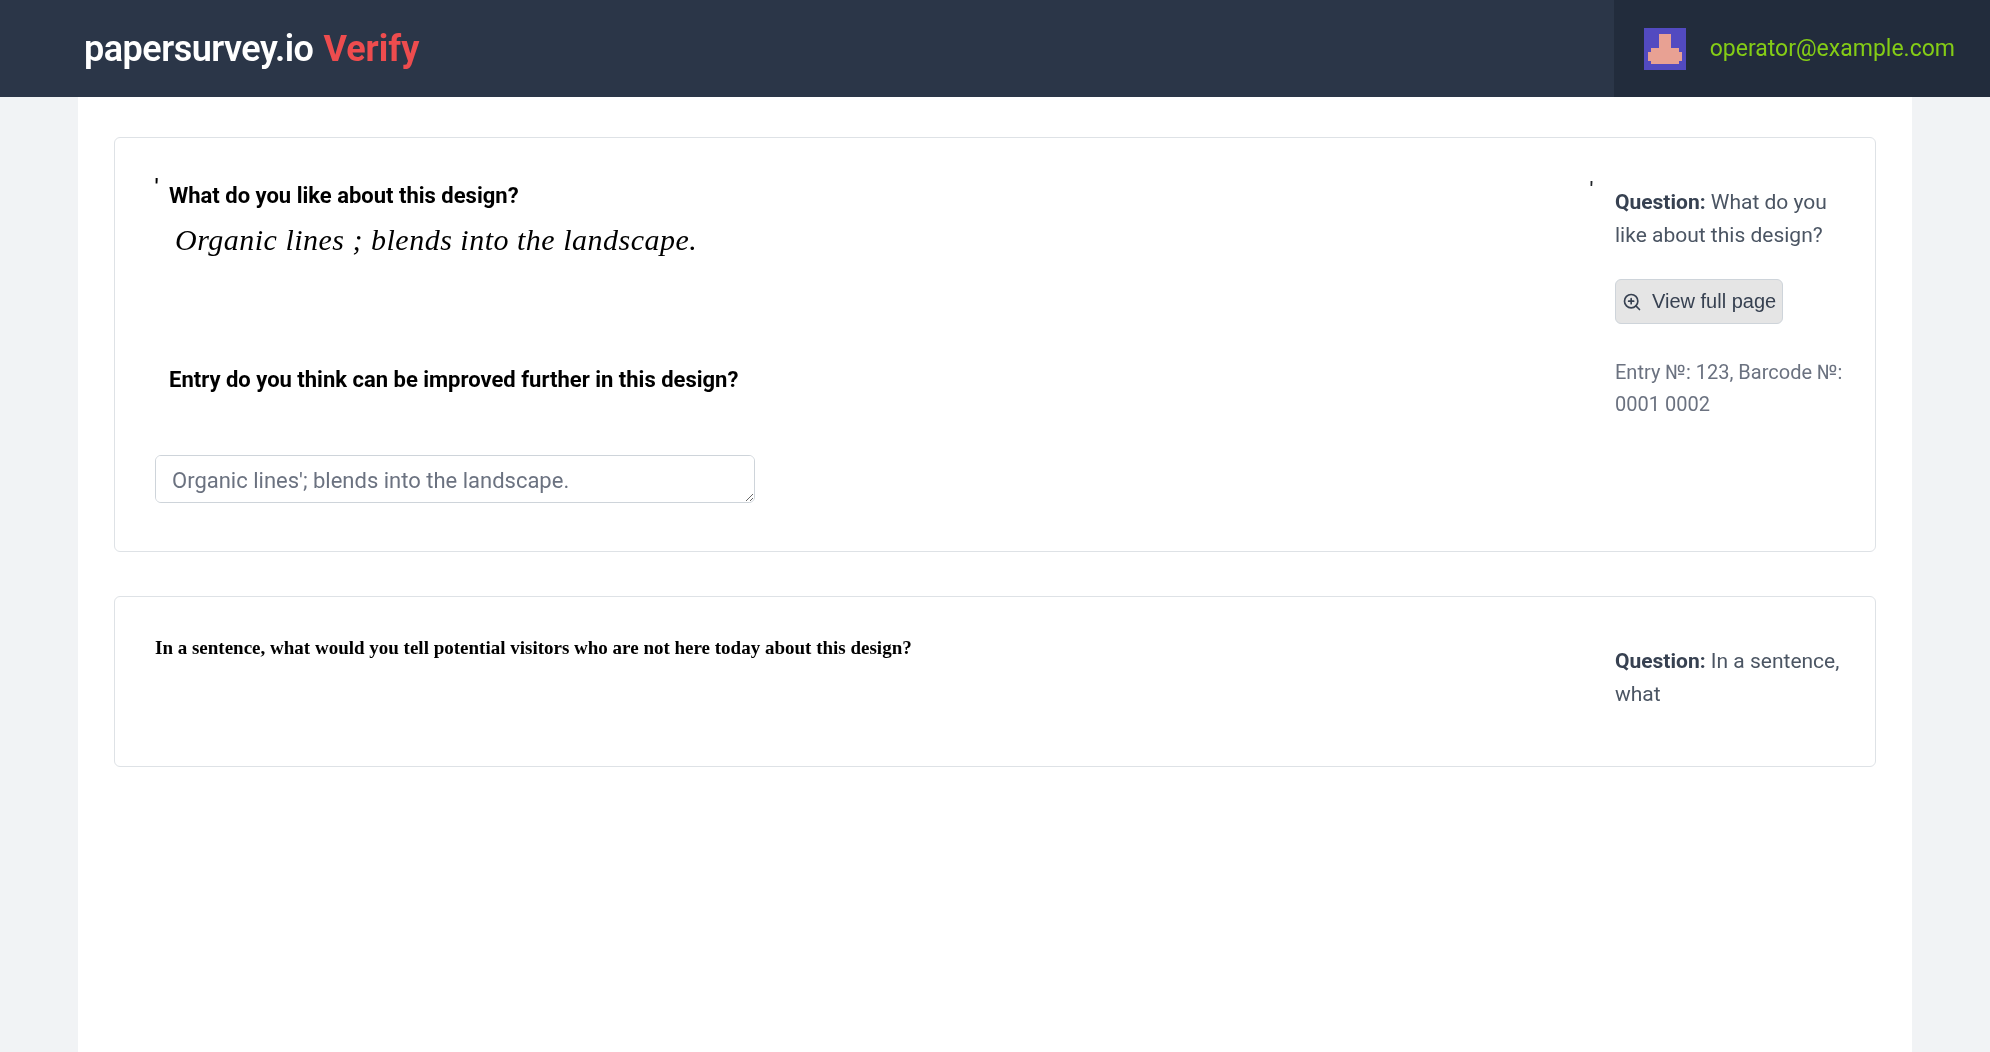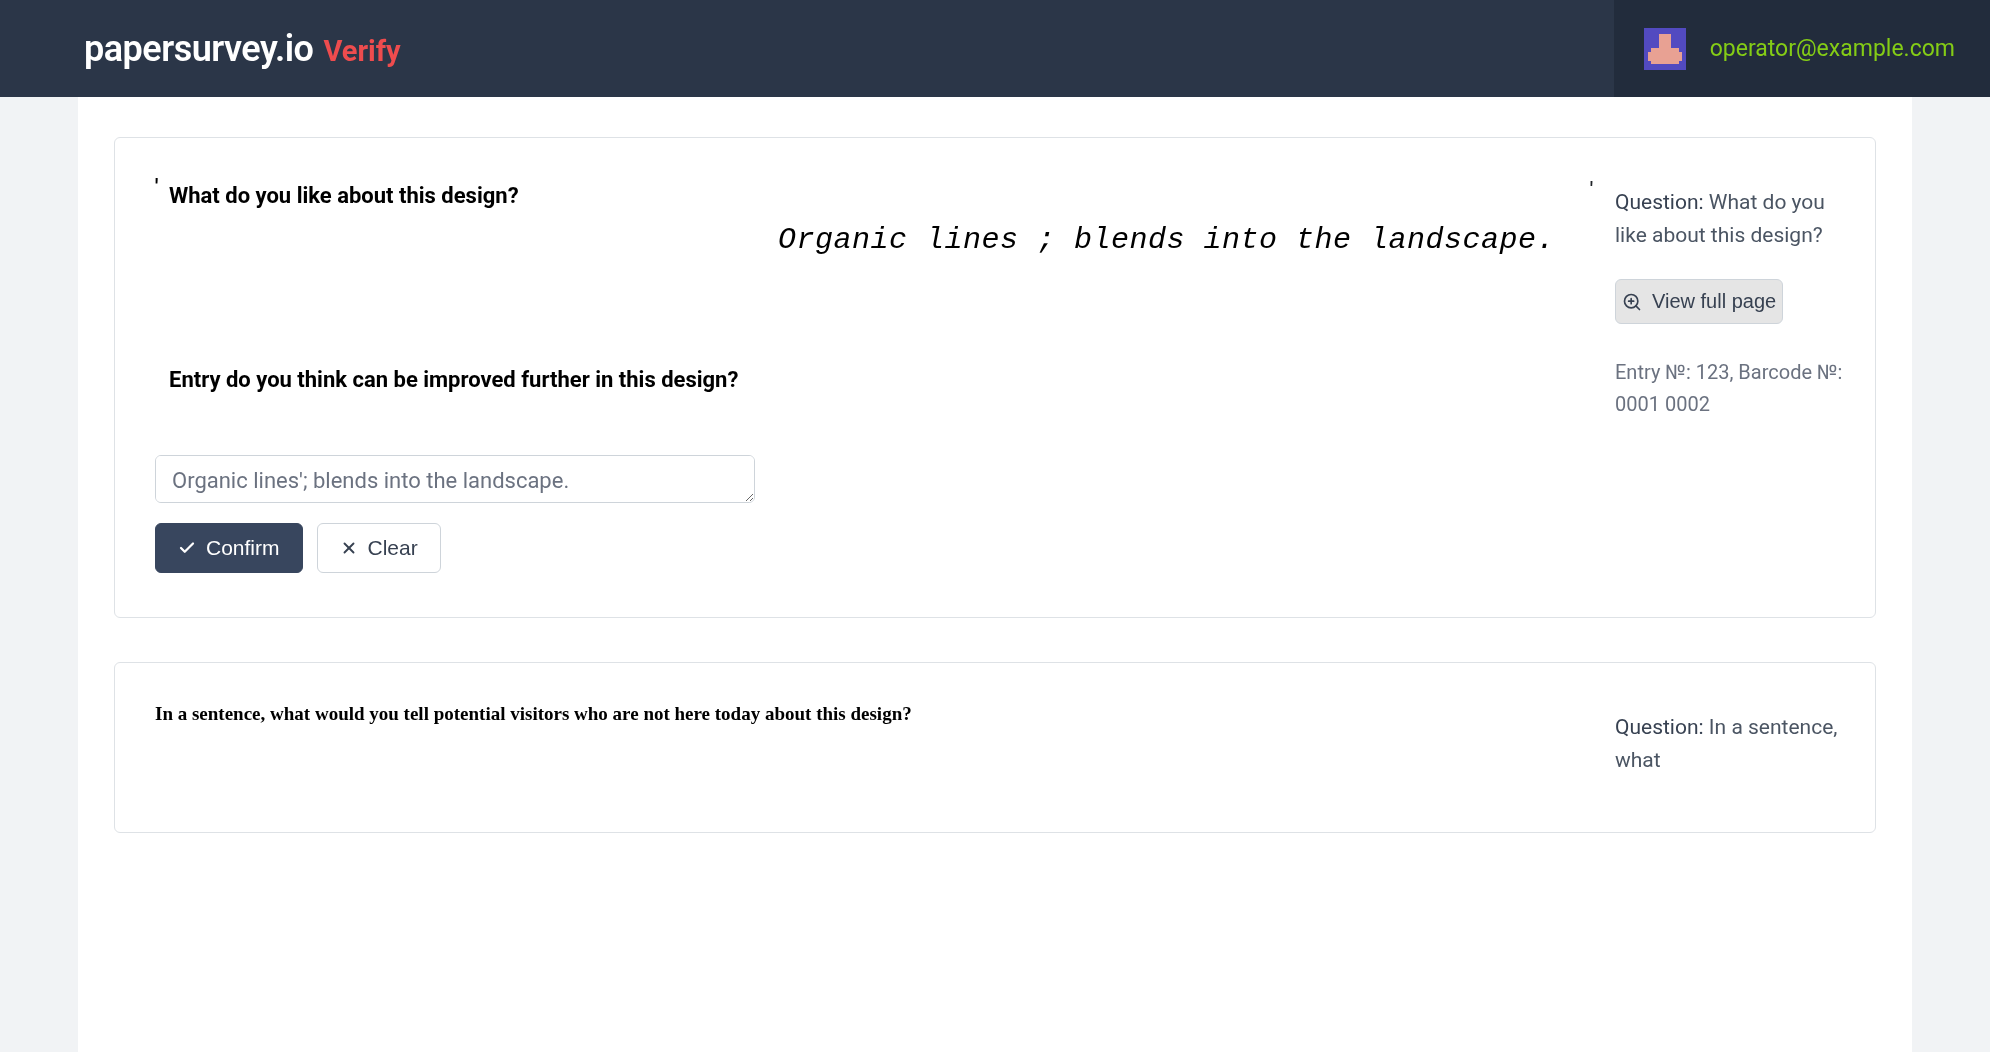--- a/index.html
+++ b/index.html
@@ -27,21 +27,21 @@
     }
     .logo-primary {
       color: #ffffff;
       font-weight: 600;
       font-size: 36px;
       letter-spacing: -0.5px;
     }
     .logo-secondary {
       color: #ee4c4e;
       font-weight: 700;
-      font-size: 29px;
+      font-size: 36px;
     }
     .header-right {
       background: #222c3c;
       height: 100%;
       display: flex;
       align-items: center;
       padding: 0 35px 0 30px;
       gap: 24px;
     }
     .avatar {
@@ -142,47 +142,46 @@
       font-size: 20px;
       font-weight: 700;
     }
     .scan-prompt-2 {
       font-weight: 700;
       font-size: 22px;
       color: #000;
       padding: 0 14px 0 14px;
     }
     .handwriting {
-      font-family: Liberation Mono, monospace;
+      font-family: Liberation Serif, serif;
       font-size: 30px;
       color: #000;
       padding: 15px 20px 0 20px;
       font-style: italic;
       letter-spacing: 0.5px;
-      text-align: right;
     }
     .handwriting-2 {
       font-family: "Comic Sans MS", cursive, sans-serif;
       font-size: 21px;
       color: #000;
       padding: 12px 30px 0 30px;
       font-style: italic;
       letter-spacing: 0.3px;
     }
     .strikethrough {
       text-decoration: line-through;
     }
     .sidebar-question {
       font-size: 21px;
       color: #4b5563;
       line-height: 1.55;
       margin-bottom: 28px;
     }
     .sidebar-question-label {
-      font-weight: 400;
+      font-weight: 700;
       color: #374151;
     }
     .view-full-btn {
       display: inline-flex;
       align-items: center;
       gap: 10px;
       border: 1px solid #ced4da;
       background: #e5e5e5;
       border-radius: 6px;
       padding: 10px 6px;
@@ -279,35 +278,20 @@
     <span class="tick-mark-right">'</span>
     <div class="card-left">
       <div class="scan-area">
         <div class="scan-prompt">What do you like about this design?</div>
         <div class="handwriting">Organic lines ; blends into the landscape.</div>
         <div class="scan-prompt-2" style="margin-top:110px;">Entry do you think can be improved further in this design?</div>
       </div>
 
       <textarea class="transcription-input" style="">Organic lines'; blends into the landscape.</textarea>
 
-      <div class="button-row">
-        <button class="btn btn-primary">
-          <svg viewBox="0 0 24 24" fill="none" stroke="currentColor" stroke-width="3" stroke-linecap="round" stroke-linejoin="round">
-              <polyline points="20 6 9 17 4 12"></polyline>
-            </svg>
-          <span>Confirm</span>
-        </button>
-        <button class="btn btn-secondary">
-          <svg viewBox="0 0 24 24" fill="none" stroke="currentColor" stroke-width="2.5" stroke-linecap="round" stroke-linejoin="round">
-              <line x1="18" y1="6" x2="6" y2="18"></line>
-              <line x1="6" y1="6" x2="18" y2="18"></line>
-            </svg>
-          <span>Clear</span>
-        </button>
-      </div>
     </div>
 
     <div class="card-right">
       <div class="sidebar-question">
         <span class="sidebar-question-label">Question:</span>
         <span>What do you like about this design?</span>
       </div>
       <button class="view-full-btn">
         <svg viewBox="0 0 24 24" fill="none" stroke="currentColor" stroke-width="2" stroke-linecap="round" stroke-linejoin="round">
             <circle cx="11" cy="11" r="8"></circle>

